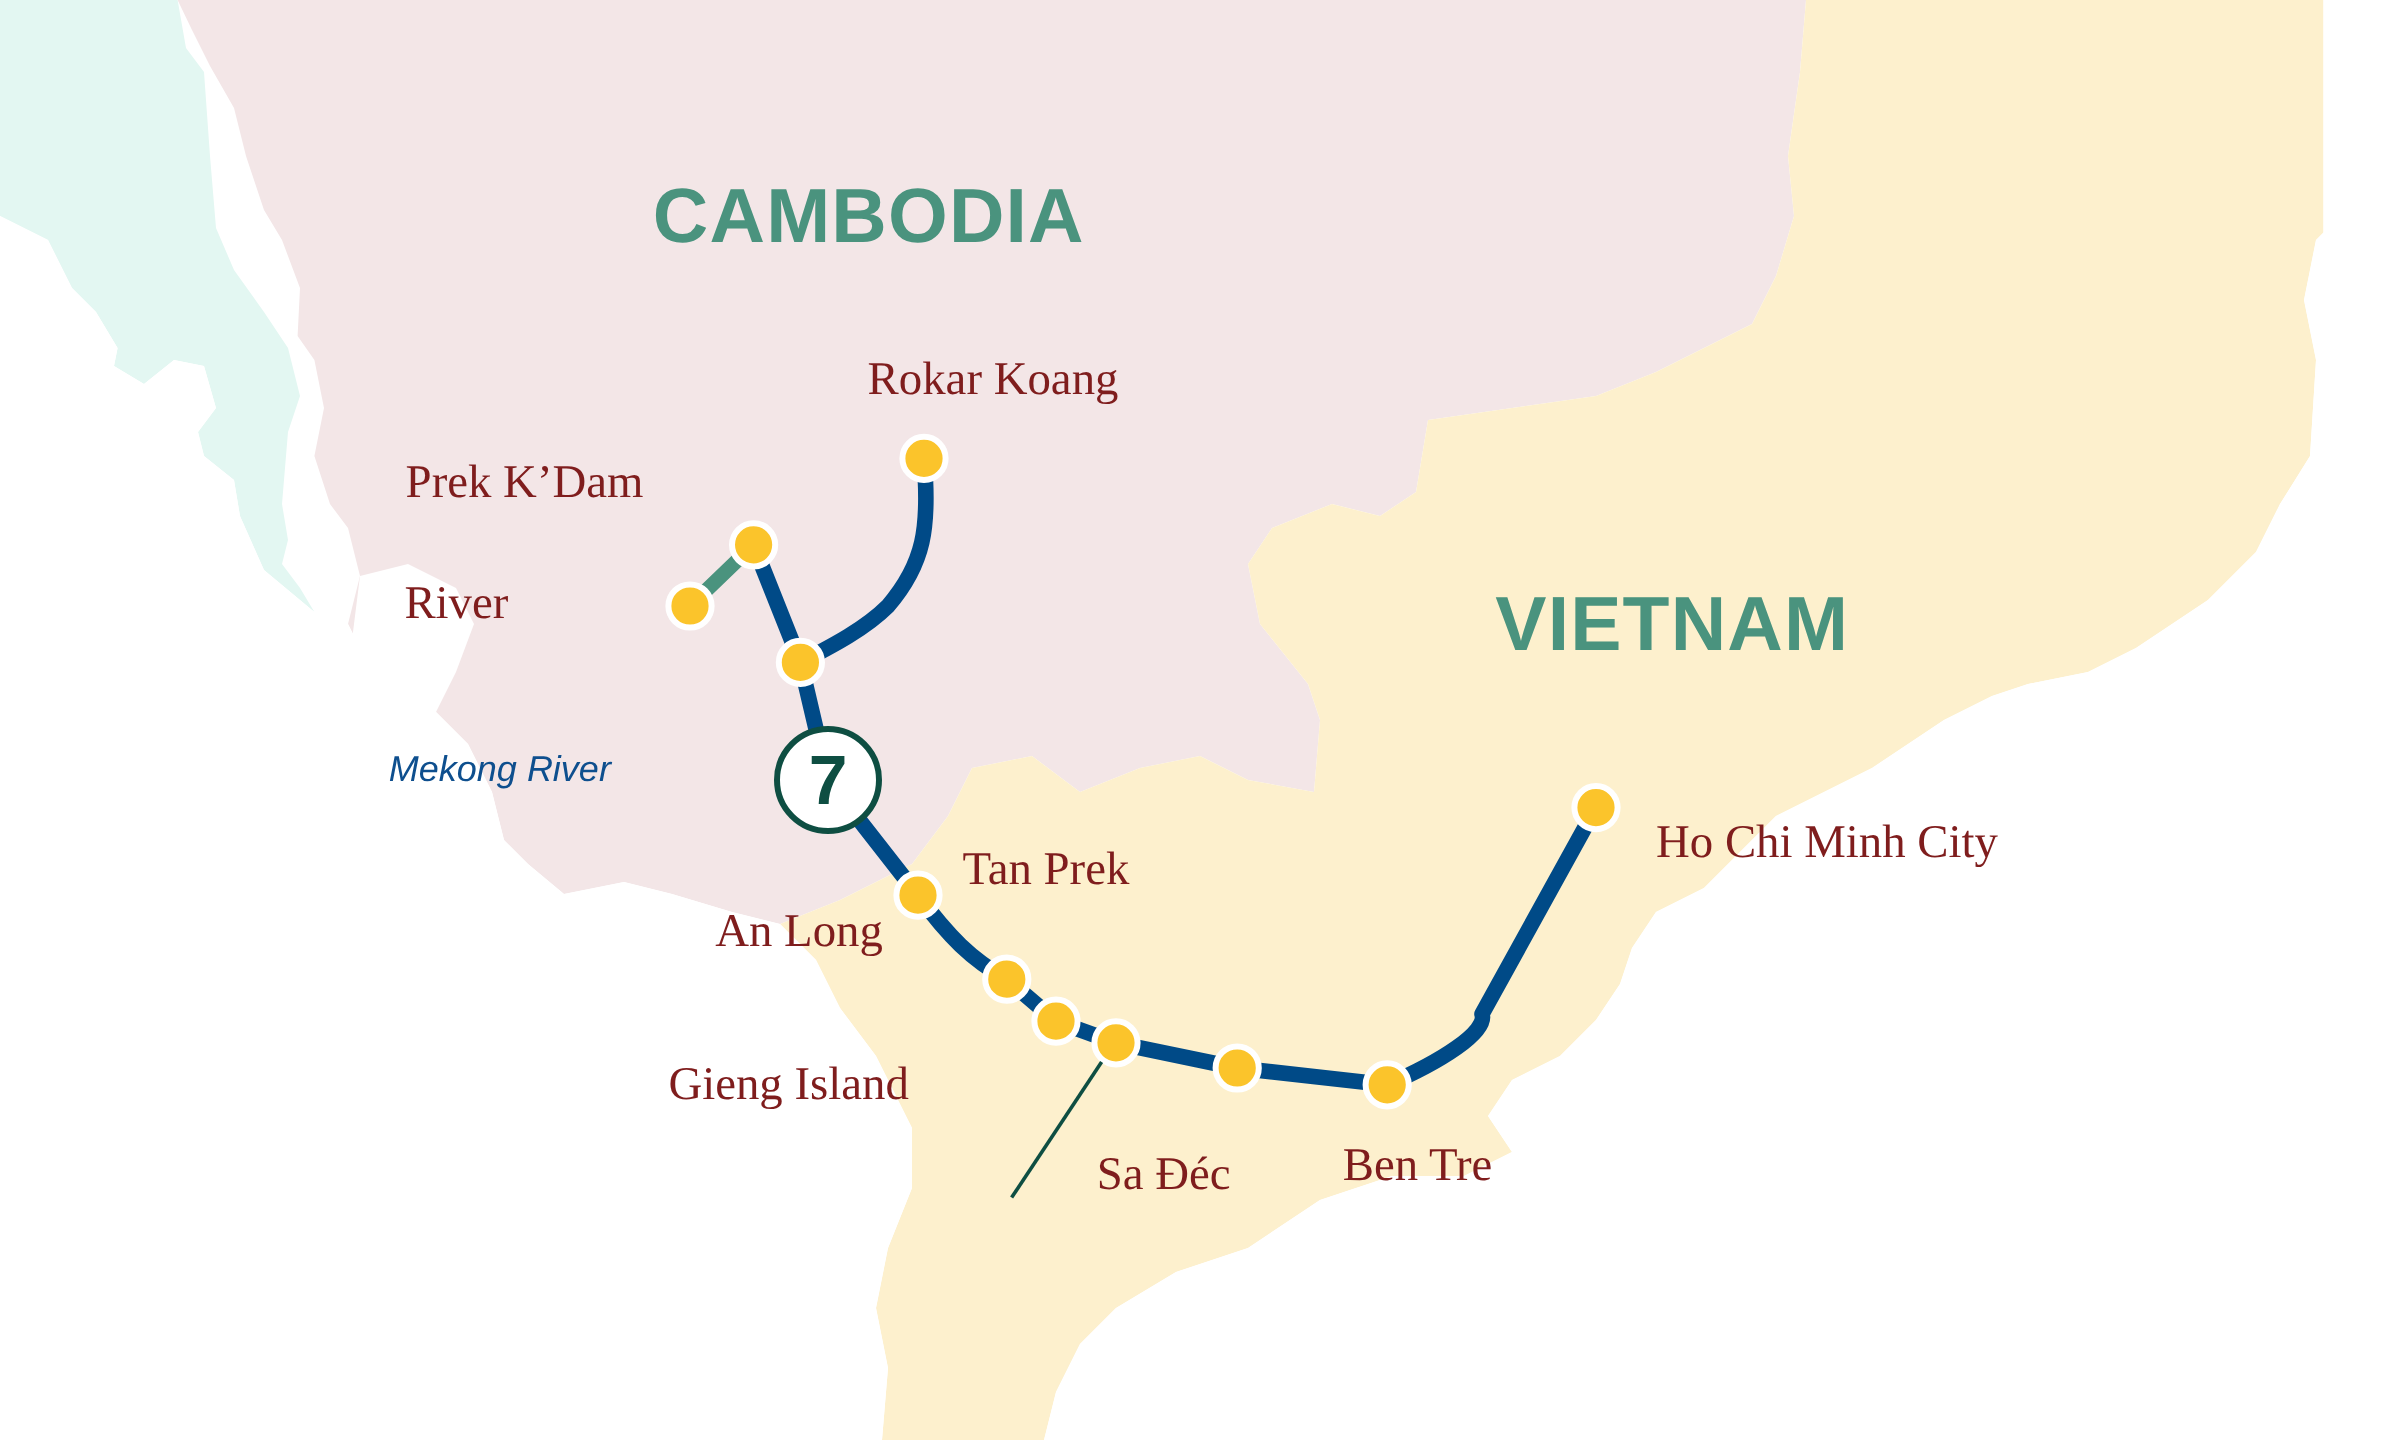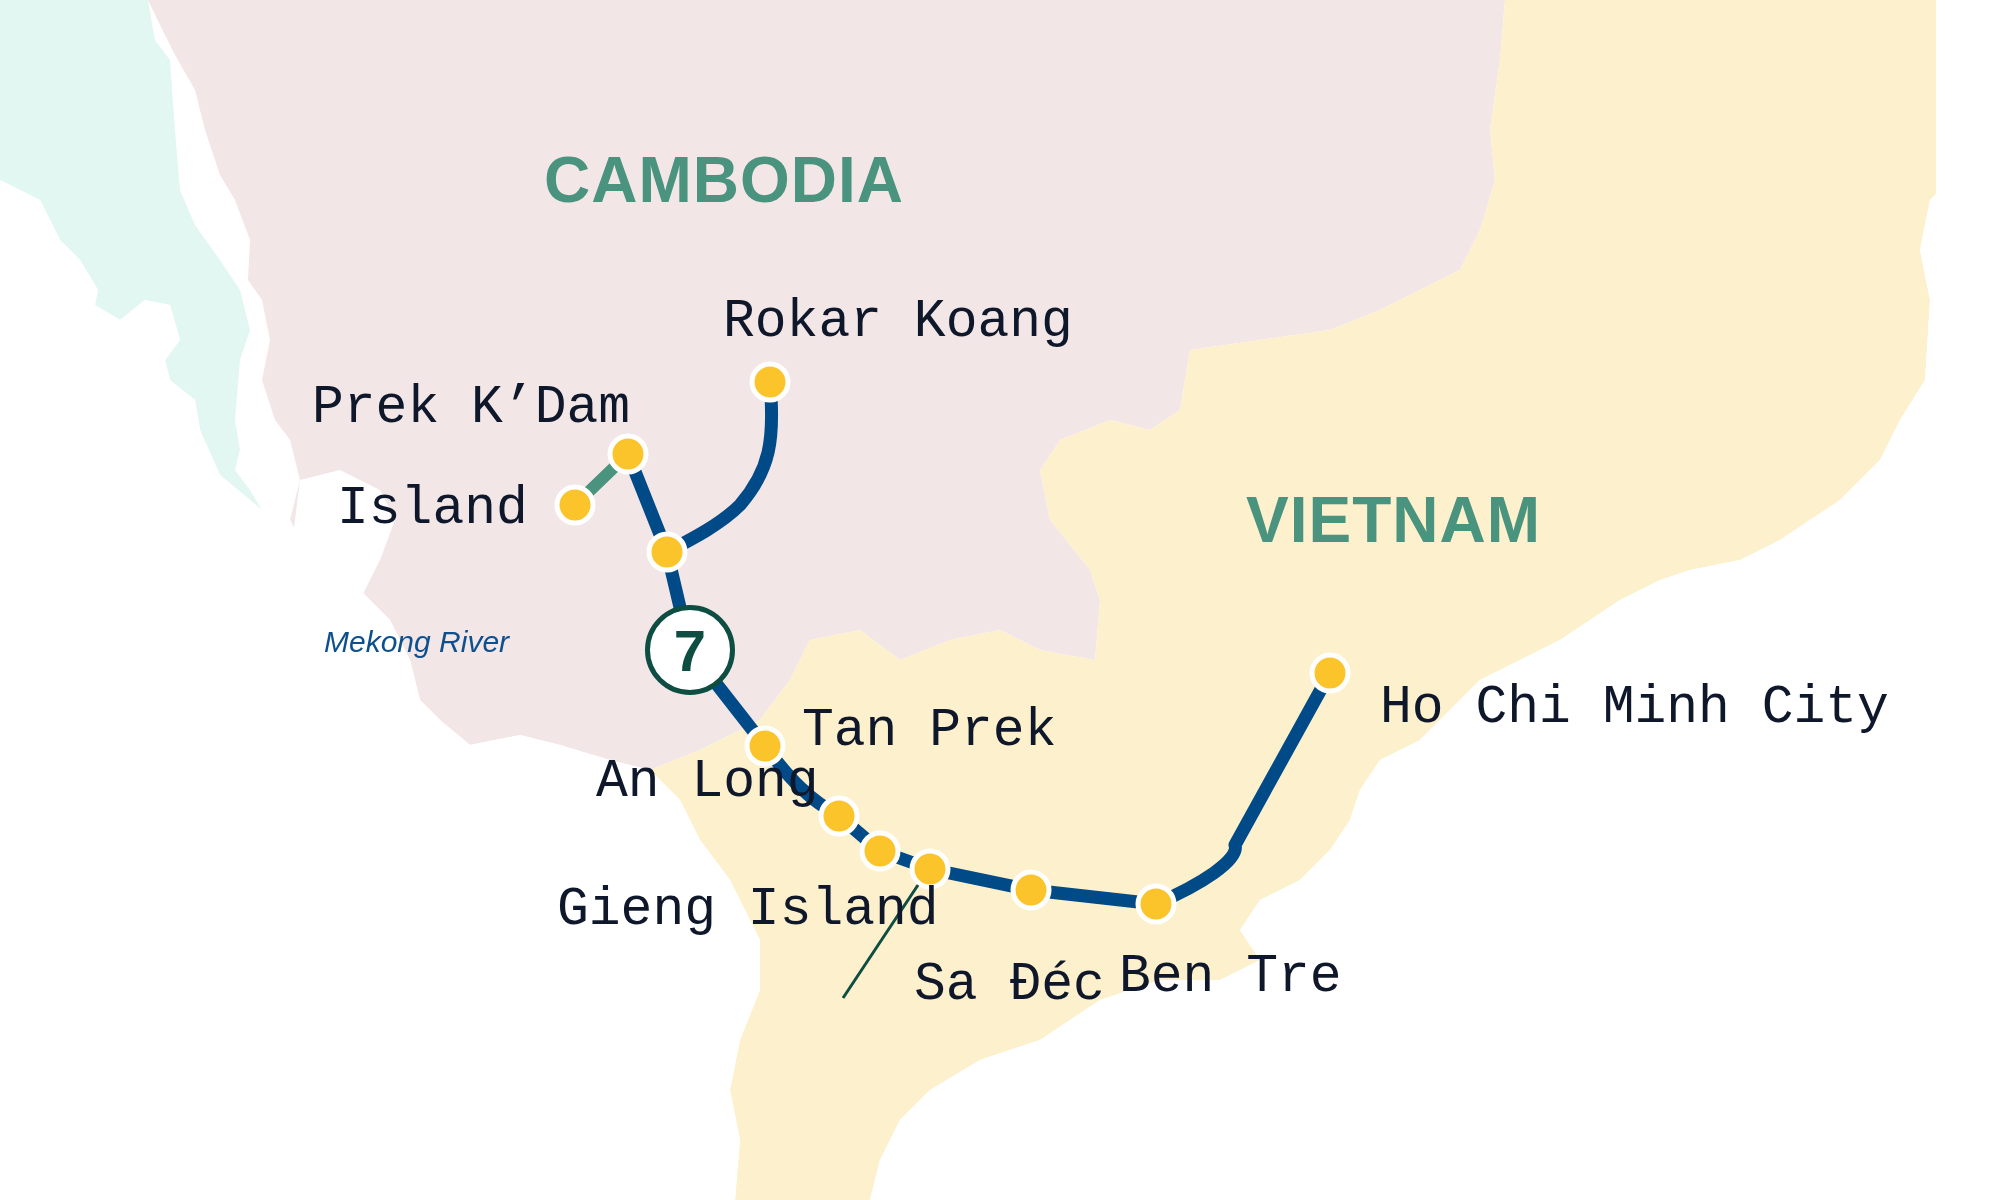--- a/index.html
+++ b/index.html
@@ -1,18 +1,18 @@
 <!DOCTYPE html>
 <html><head>
 <meta charset="utf-8">
 <style>
   html,body{margin:0;padding:0;background:#fff;}
   .map{position:relative;width:1936px;height:1200px;overflow:hidden;background:#ffffff;font-family:"Liberation Sans",sans-serif;}
   svg.base{position:absolute;left:0;top:0;}
-  .lbl{position:absolute;white-space:nowrap;color:#0f172a;font-size:53px;line-height:1;font-family:Liberation Mono, monospace;}
+  .lbl{position:absolute;white-space:nowrap;color:#7f1d1d;font-size:39px;line-height:1;font-family:Liberation Serif, serif;}
   .country{position:absolute;white-space:nowrap;color:#4A937E;font-weight:bold;font-size:64px;letter-spacing:1px;line-height:1;font-family:"Liberation Sans",sans-serif;}
   .river{position:absolute;white-space:nowrap;color:#0E4F8E;font-style:italic;font-size:30px;line-height:1;font-family:Liberation Sans, sans-serif;}
   .badge{position:absolute;width:90px;height:90px;border-radius:50%;border:5px solid #0E4E42;background:#fff;color:#0E4E42;font-weight:bold;font-size:58px;display:flex;align-items:center;justify-content:center;box-sizing:border-box;font-family:"Liberation Sans",sans-serif;}
 </style>
 </head>
 <body>
 
 <div class="map">
   <svg class="base" width="2000" height="1200" viewBox="0 0 2000 1200">
 
@@ -45,22 +45,22 @@
       <circle cx="1330" cy="673" r="18"></circle>
     </g>
 
     <line x1="918" y1="885" x2="843" y2="998" stroke="#0E4E42" stroke-width="3"></line>
   </svg>
 
   <div class="country" style="left:544px;top:148px;">CAMBODIA</div>
   <div class="country" style="left:1246px;top:488px;">VIETNAM</div>
 
   <div class="lbl" style="left:723px;top:296px;">Rokar Koang</div>
-  <div class="lbl" style="left:312px;top:382px;text-align:right;">Prek K’Dam</div>
-  <div class="lbl" style="left:337px;top:483px;">Island</div>
+  <div class="lbl" style="left:338px;top:382px;text-align:right;">Prek K’Dam</div>
+  <div class="lbl" style="left:337px;top:483px;">River</div>
   <div class="river" style="left:324px;top:627px;">Mekong River</div>
   <div class="badge" style="left:645px;top:605px;">7</div>
   <div class="lbl" style="left:802px;top:705px;">Tan Prek</div>
   <div class="lbl" style="left:596px;top:756px;">An Long</div>
   <div class="lbl" style="left:557px;top:884px;">Gieng Island</div>
   <div class="lbl" style="left:914px;top:935px;margin-top:24px;">Sa Đéc</div>
   <div class="lbl" style="left:1119px;top:951px;">Ben Tre</div>
   <div class="lbl" style="left:1380px;top:654px;margin-top:28px;">Ho Chi Minh City</div>
 </div>
 

